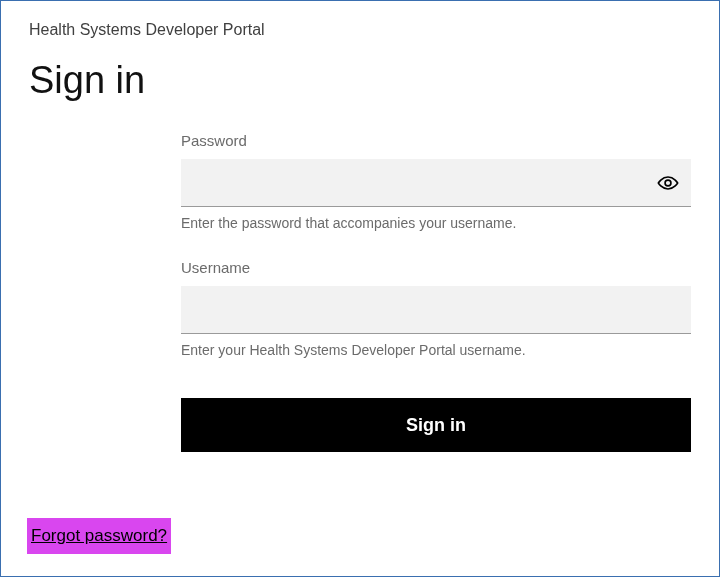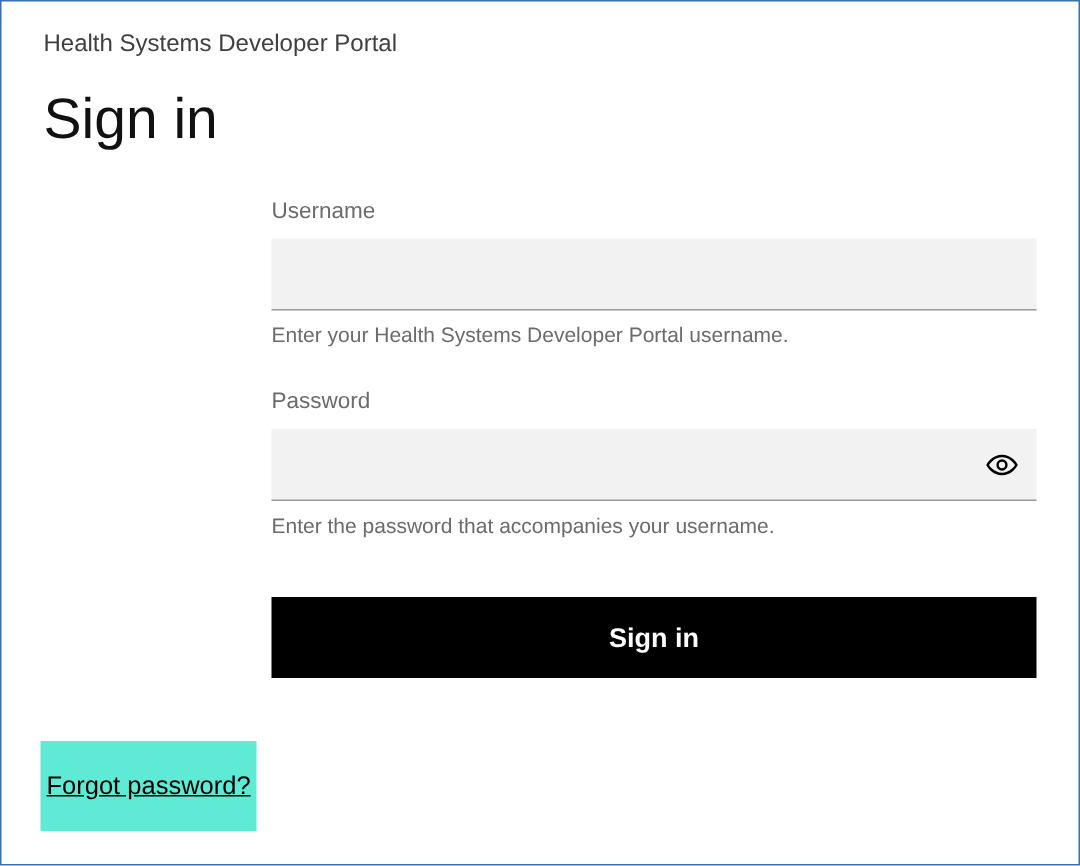--- a/index.html
+++ b/index.html
@@ -92,56 +92,56 @@
       cursor: pointer;
       margin-top: 40px;
     }
     .forgot-link {
       position: absolute;
       left: 26px;
       bottom: 22px;
       font-size: 17px;
       color: #000;
       text-decoration: underline;
-      background: #5eead4;
-      padding: 20px 4px;
+      background: #d946ef;
+      padding: 8px 4px;
     }
   </style>
 </head>
 <body>
 
 <div class="frame">
 
   <div class="site-title">Health Systems Developer Portal</div>
 
   <h1 class="page-heading">Sign in</h1>
 
   <div class="form-area">
-
-    <div class="field-group">
-      <label class="field-label">Username</label>
-      <div class="field-input-wrap">
-        <input type="text" class="field-input" value="" style="">
-      </div>
-      <div class="field-help">Enter your Health Systems Developer Portal username.</div>
-    </div>
 
     <div class="field-group">
       <label class="field-label">Password</label>
       <div class="field-input-wrap">
         <input type="password" class="field-input" value="" style="">
         <span class="eye-icon-wrap">
           <svg width="22" height="22" viewBox="0 0 24 24" fill="none" stroke="#000" stroke-width="1.8">
             <path d="M1.5 12S5 5.5 12 5.5 22.5 12 22.5 12 19 18.5 12 18.5 1.5 12 1.5 12Z"></path>
             <circle cx="12" cy="12" r="3.2"></circle>
           </svg>
         </span>
       </div>
       <div class="field-help">Enter the password that accompanies your username.</div>
     </div>
 
+    <div class="field-group">
+      <label class="field-label">Username</label>
+      <div class="field-input-wrap">
+        <input type="text" class="field-input" value="" style="">
+      </div>
+      <div class="field-help">Enter your Health Systems Developer Portal username.</div>
+    </div>
+
     <button class="signin-btn">Sign in</button>
 
   </div>
 
   <a href="#" class="forgot-link">Forgot password?</a>
 
 </div>
 
 </body></html>

